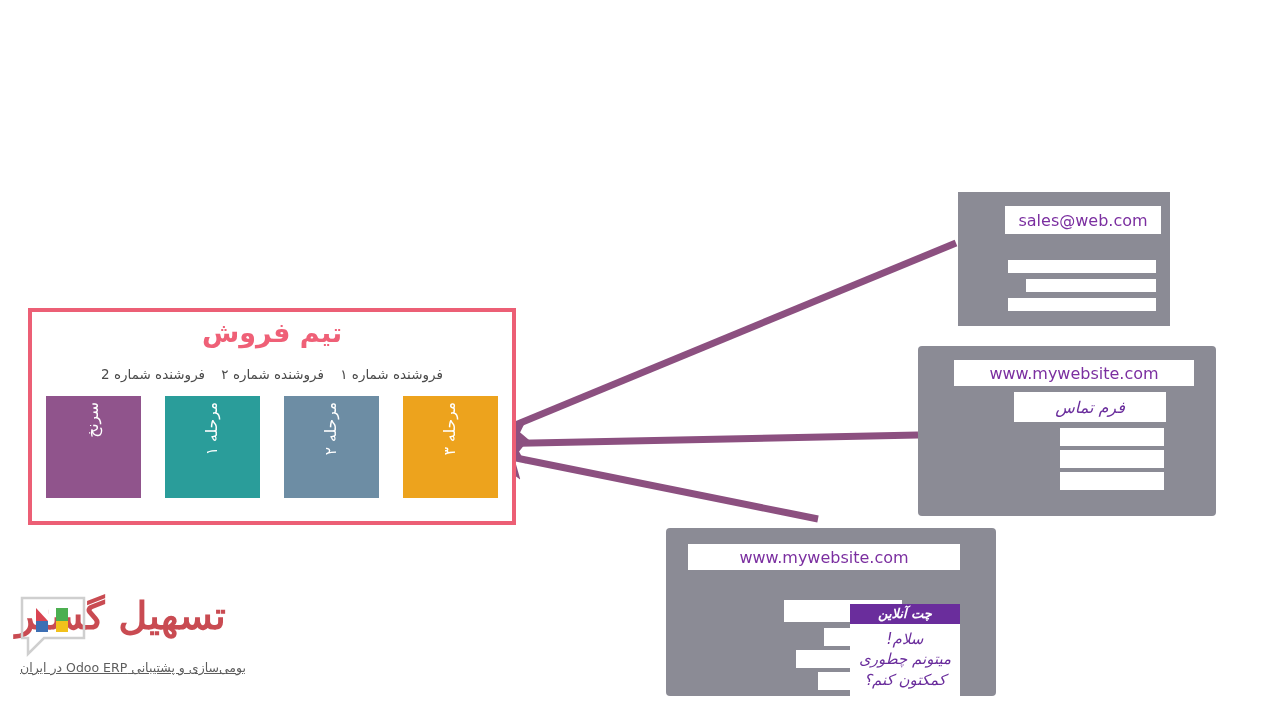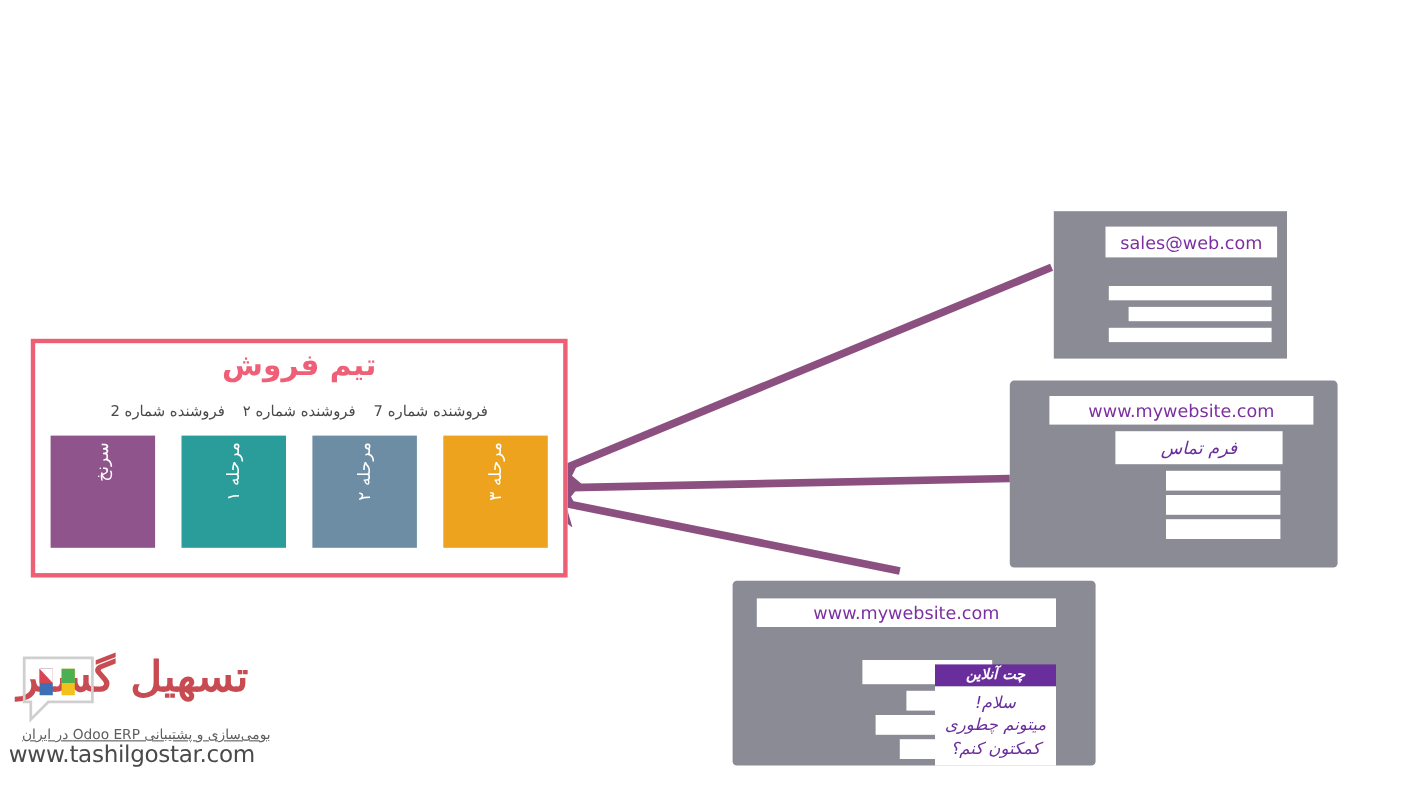--- a/index.html
+++ b/index.html
@@ -117,21 +117,21 @@
     </g>
     <g>
       <line x1="818" y1="519" x2="486" y2="452" stroke="#8c5080" stroke-width="7" marker-end="url(#ah)"></line>
     </g>
   </svg>
 
   <div class="team-panel">
     <div class="team-title">تیم فروش</div>
 
     <div class="sellers-row">
-      <span>فروشنده شماره 7</span>
+      <span>فروشنده شماره ۱</span>
       <span>فروشنده شماره ۲</span>
       <span>فروشنده شماره 2</span>
     </div>
 
     <div class="stages">
       <div class="stage-box" style="background:#eda31d;">
         <span class="stage-label">مرحله ۳</span>
       </div>
       <div class="stage-box" style="background:#6d8da4;">
         <span class="stage-label">مرحله ۲</span>
@@ -184,16 +184,15 @@
         <path d="M8,4 H70 V44 H30 L14,60 V44 H8 Z" fill="none" stroke="#cfcfcf" stroke-width="2.5"></path>
         <polygon points="22,14 34,14 34,38 22,38" fill="#3d6fb4"></polygon>
         <polygon points="22,14 34,14 34,27 22,27" fill="#d94452"></polygon>
         <polygon points="42,14 54,14 54,38 42,38" fill="#f2c11c"></polygon>
         <polygon points="42,14 54,14 54,27 42,27" fill="#4caf50"></polygon>
         <polygon points="22,14 34,27 34,14" fill="#ffffff"></polygon>
         <polygon points="42,27 54,14 54,27" fill="#ffffff" opacity="0"></polygon>
       </svg>
     </div>
     <div class="wm-sub">بومی‌سازی و پشتیبانی Odoo ERP در ایران</div>
-    <div class="wm-url">www.tashilgostar.com</div>
   </div>
 
 </div>
 
 </body></html>

